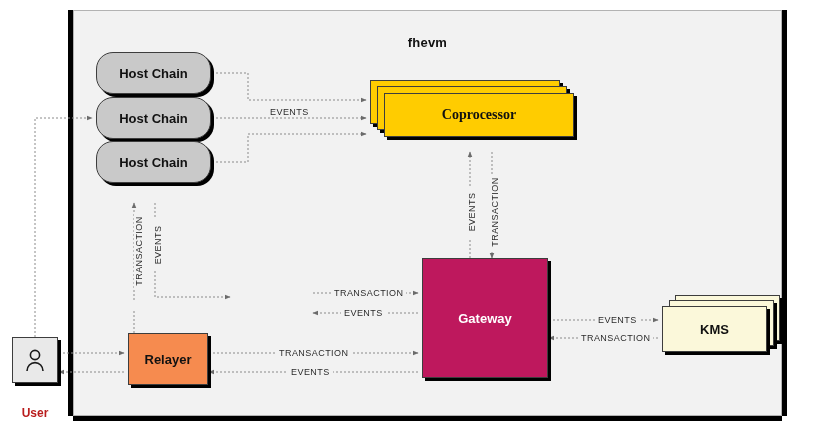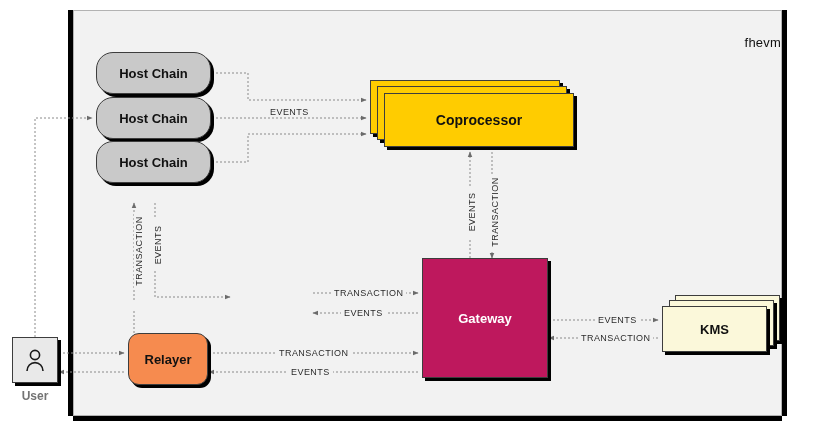--- a/index.html
+++ b/index.html
@@ -34,23 +34,23 @@
     border: 1px solid #b3b3b3;
     box-sizing: border-box;
     box-shadow: -5px 0 0 0 #000, 0 5px 0 0 #000, 5px 0 0 0 #000;
     z-index: 1;
   }
   .fhevm-title {
     position: absolute;
     left: 0;
     top: 24px;
     width: 100%;
-    text-align: right;
+    text-align: center;
     font-size: 13px;
-    font-weight: normal;
+    font-weight: bold;
     color: #111111;
     letter-spacing: 0.2px;
   }
 
   
   .node {
     position: absolute;
     box-sizing: border-box;
     display: flex;
     align-items: center;
@@ -81,21 +81,20 @@
     height: 50px;
     background: #f2b155;
   }
 
   .relayer {
     left: 128px;
     top: 333px;
     width: 80px;
     height: 52px;
     background: #f68b4f;
-    border-radius: 11px;
   }
 
   .gateway {
     left: 422px;
     top: 258px;
     width: 126px;
     height: 120px;
     background: #be185d;
     color: #ffffff;
     font-size: 13px;
@@ -115,21 +114,21 @@
   .stack .card.front {
     display: flex;
     align-items: center;
     justify-content: center;
     font-weight: bold;
     color: #111111;
   }
 
   
   #coprocessor-stack { left: 370px; top: 80px; width: 205px; height: 72px; }
-  #coprocessor-stack .card { width: 190px; height: 54px; background: #ffcc00; }
+  #coprocessor-stack .card { width: 190px; height: 44px; background: #ffcc00; font-family: Liberation Serif, serif; }
   #coprocessor-stack .c3 { left: 0px;  top: 0px; }
   #coprocessor-stack .c2 { left: 7px;  top: 6px; }
   #coprocessor-stack .c1 { left: 14px; top: 13px; font-size: 14px; }
 
   
   #kms-stack { left: 662px; top: 295px; width: 122px; height: 62px; }
   #kms-stack .card { width: 105px; height: 46px; background: #fbf8da; }
   #kms-stack .k3 { left: 13px; top: 0px; }
   #kms-stack .k2 { left: 7px;  top: 5px; }
   #kms-stack .k1 { left: 0px;  top: 11px; font-size: 13px; }
@@ -146,26 +145,26 @@
     box-sizing: border-box;
     box-shadow: 3px 3px 0 0 #000000;
     display: flex;
     align-items: center;
     justify-content: center;
     z-index: 6;
   }
   .user-label {
     position: absolute;
     left: 0px;
-    top: 389px;
+    top: 406px;
     width: 70px;
     text-align: center;
     font-size: 12px;
     font-weight: bold;
-    color: #737373;
+    color: #b91c1c;
     z-index: 6;
   }
 
   
   .edge-label {
     position: absolute;
     font-size: 9px;
     color: #2b2b2b;
     letter-spacing: 0.45px;
     background: #f2f2f2;

